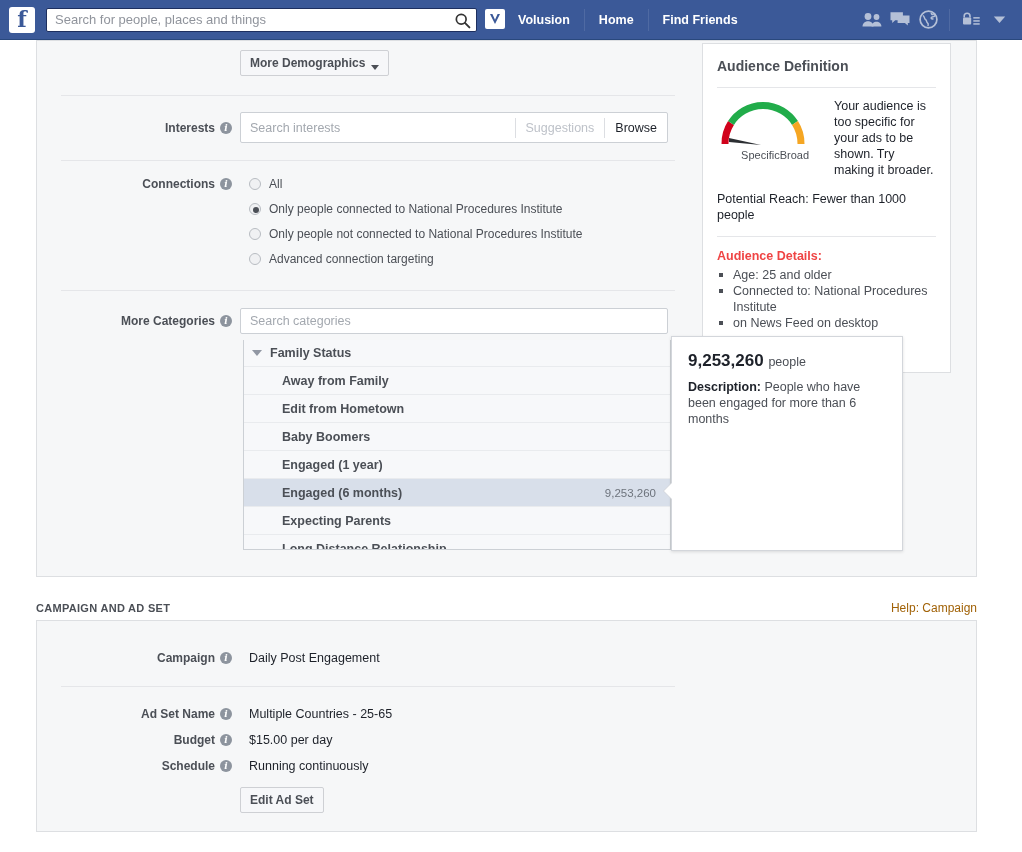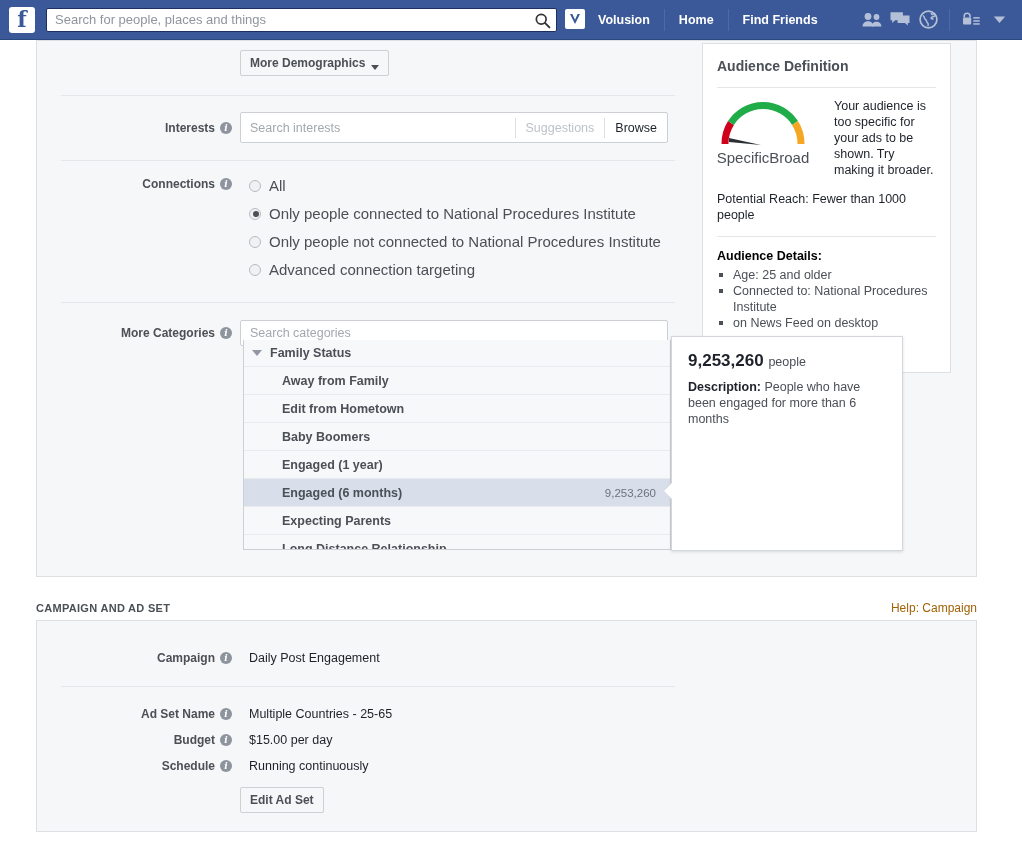--- a/index.html
+++ b/index.html
@@ -22,21 +22,21 @@
   }
   .fb-logo {
     width: 26px; height: 26px; margin-left: 9px;
     background: #ffffff; border-radius: 3px;
     color: #3b5998; font-family: "DejaVu Serif", serif;
     font-weight: bold; font-size: 22px; line-height: 25px;
     text-align: center; overflow: hidden;
   }
   .search-wrap {
     position: relative; margin-left: 11px;
-    width: 511px; height: 24px;
+    width: 431px; height: 24px;
     background: #ffffff; border: 1px solid #1d2f5f; border-radius: 2px;
   }
   .search-wrap input {
     width: 100%; height: 100%; border: 0; outline: none;
     padding: 0 26px 0 8px; font-size: 13px;
     font-family: "Liberation Sans", sans-serif; color: #1d2129;
     background: transparent;
   }
   .search-wrap input::placeholder { color: #90949c; }
   .search-icon {
@@ -120,21 +120,21 @@
   .radio-row { display: flex; align-items: center; gap: 8px; padding: 3px 0; cursor: pointer; }
   .radio {
     width: 12px; height: 12px; border-radius: 50%;
     border: 1px solid #b8bcc2; background: #f0f1f3;
     display: inline-block; position: relative; flex: 0 0 12px;
   }
   .radio.on::after {
     content: ""; position: absolute; left: 2.5px; top: 2.5px;
     width: 6px; height: 6px; border-radius: 50%; background: #4b4f56;
   }
-  .radio-label { font-size: 15px; color: #4b4f56; }
+  .radio-label { font-size: 12px; color: #4b4f56; }
 
   
   .cat-list {
     position: absolute; left: 243px; top: 300px;
     width: 428px; height: 210px;
     background: #f7f8fa; border: 1px solid #ccd0d5; border-top: 0;
     overflow: hidden;
   }
   .cat-group {
     display: flex; align-items: center; gap: 8px;
@@ -162,29 +162,29 @@
     position: absolute; left: 702px; top: 3px;
     width: 249px; height: 330px;
     background: #ffffff; border: 1px solid #dddfe2;
     padding: 14px 14px 0 14px;
   }
   .aud-title { font-size: 14px; font-weight: bold; color: #4b4f56; }
   .aud-hr { height: 1px; background: #e5e6e9; margin: 13px 0 10px 0; }
   .gauge-row { display: flex; gap: 10px; }
   .gauge-box { width: 92px; flex: 0 0 92px; }
   .gauge-labels {
-    display: flex; justify-content: center;
-    font-size: 15px; color: #4b4f56; margin-top: -2px;
+    display: flex; justify-content: flex-end;
+    font-size: 11px; color: #4b4f56; margin-top: -2px;
   }
   .gauge-msg { font-size: 12.5px; color: #1d2129; line-height: 16px; flex: 1; margin-left: 15px; }
   .reach {
     font-size: 12.5px; color: #1d2129; line-height: 16px; margin-top: 13px;
   }
   .aud-details-t {
-    font-size: 12.5px; font-weight: bold; color: #000000; margin-top: 12px;
+    font-size: 12.5px; font-weight: bold; color: #ef4444; margin-top: 12px;
   }
   .aud-ul { list-style: none; margin-top: 4px; }
   .aud-ul li {
     font-size: 12.5px; color: #4b4f56; line-height: 16px;
     padding-left: 16px; position: relative;
   }
   .aud-ul li::before {
     content: ""; position: absolute; left: 2px; top: 6px;
     width: 4px; height: 4px; background: #4b4f56;
   }

